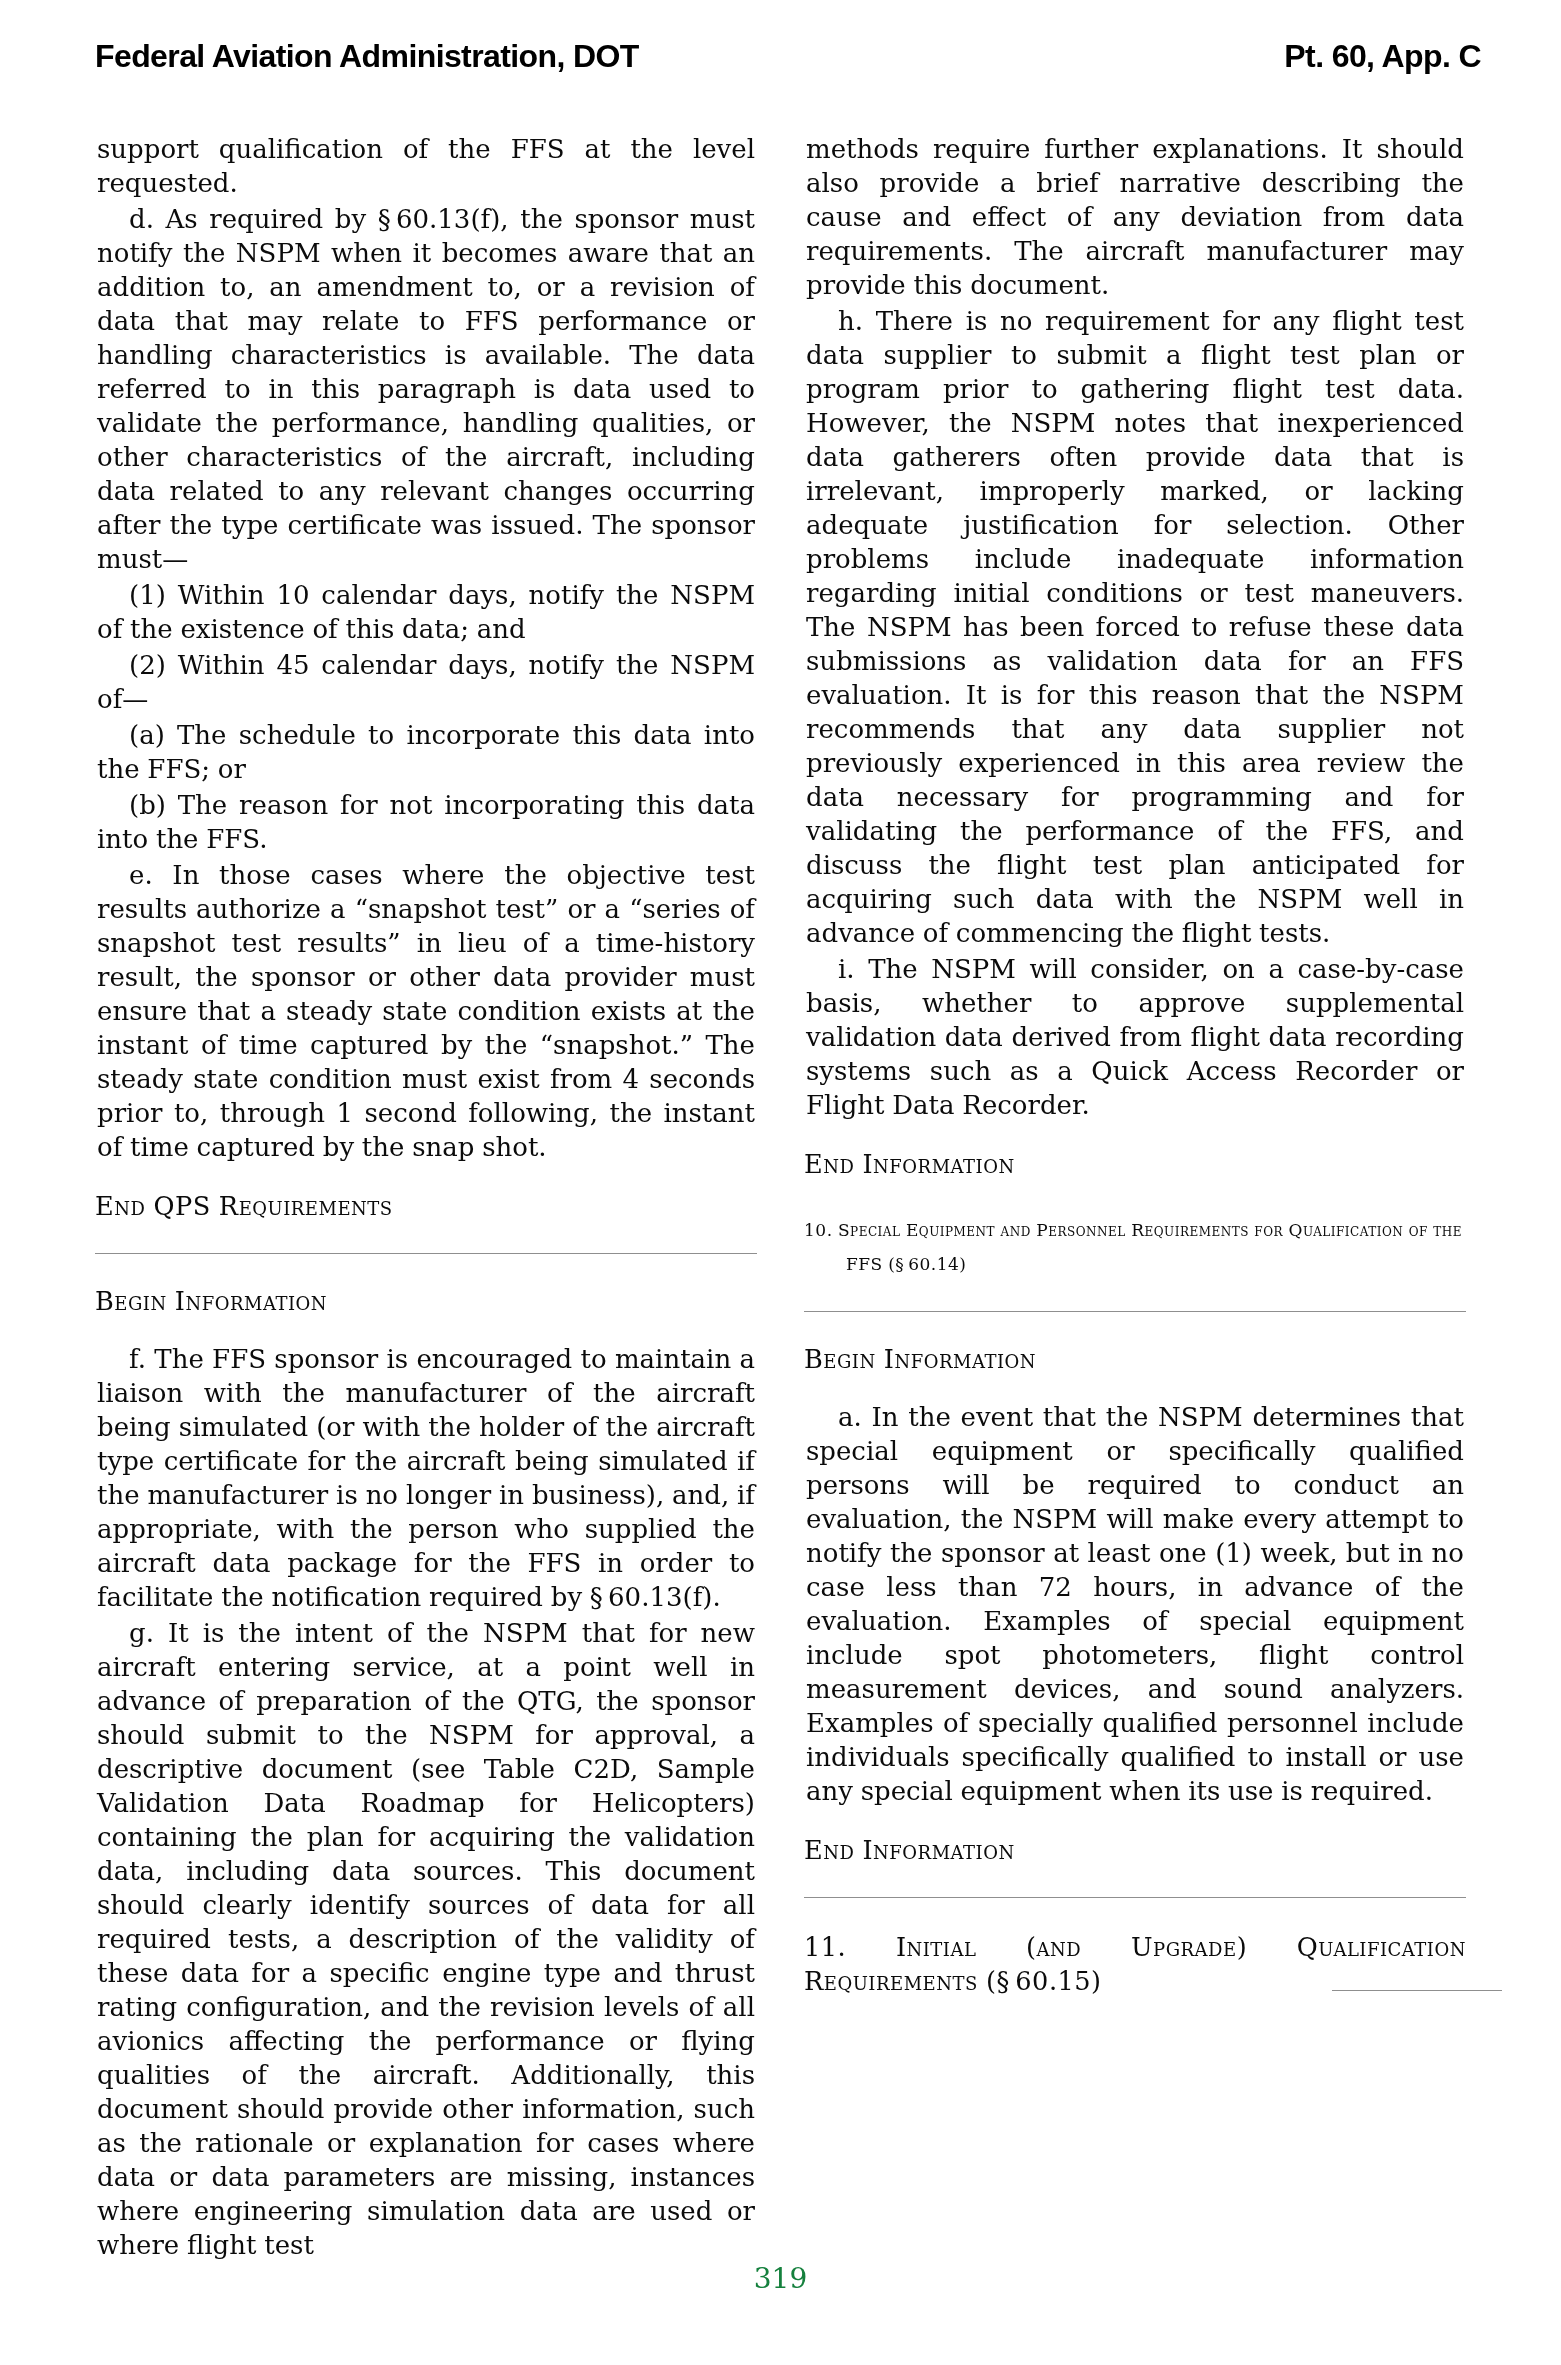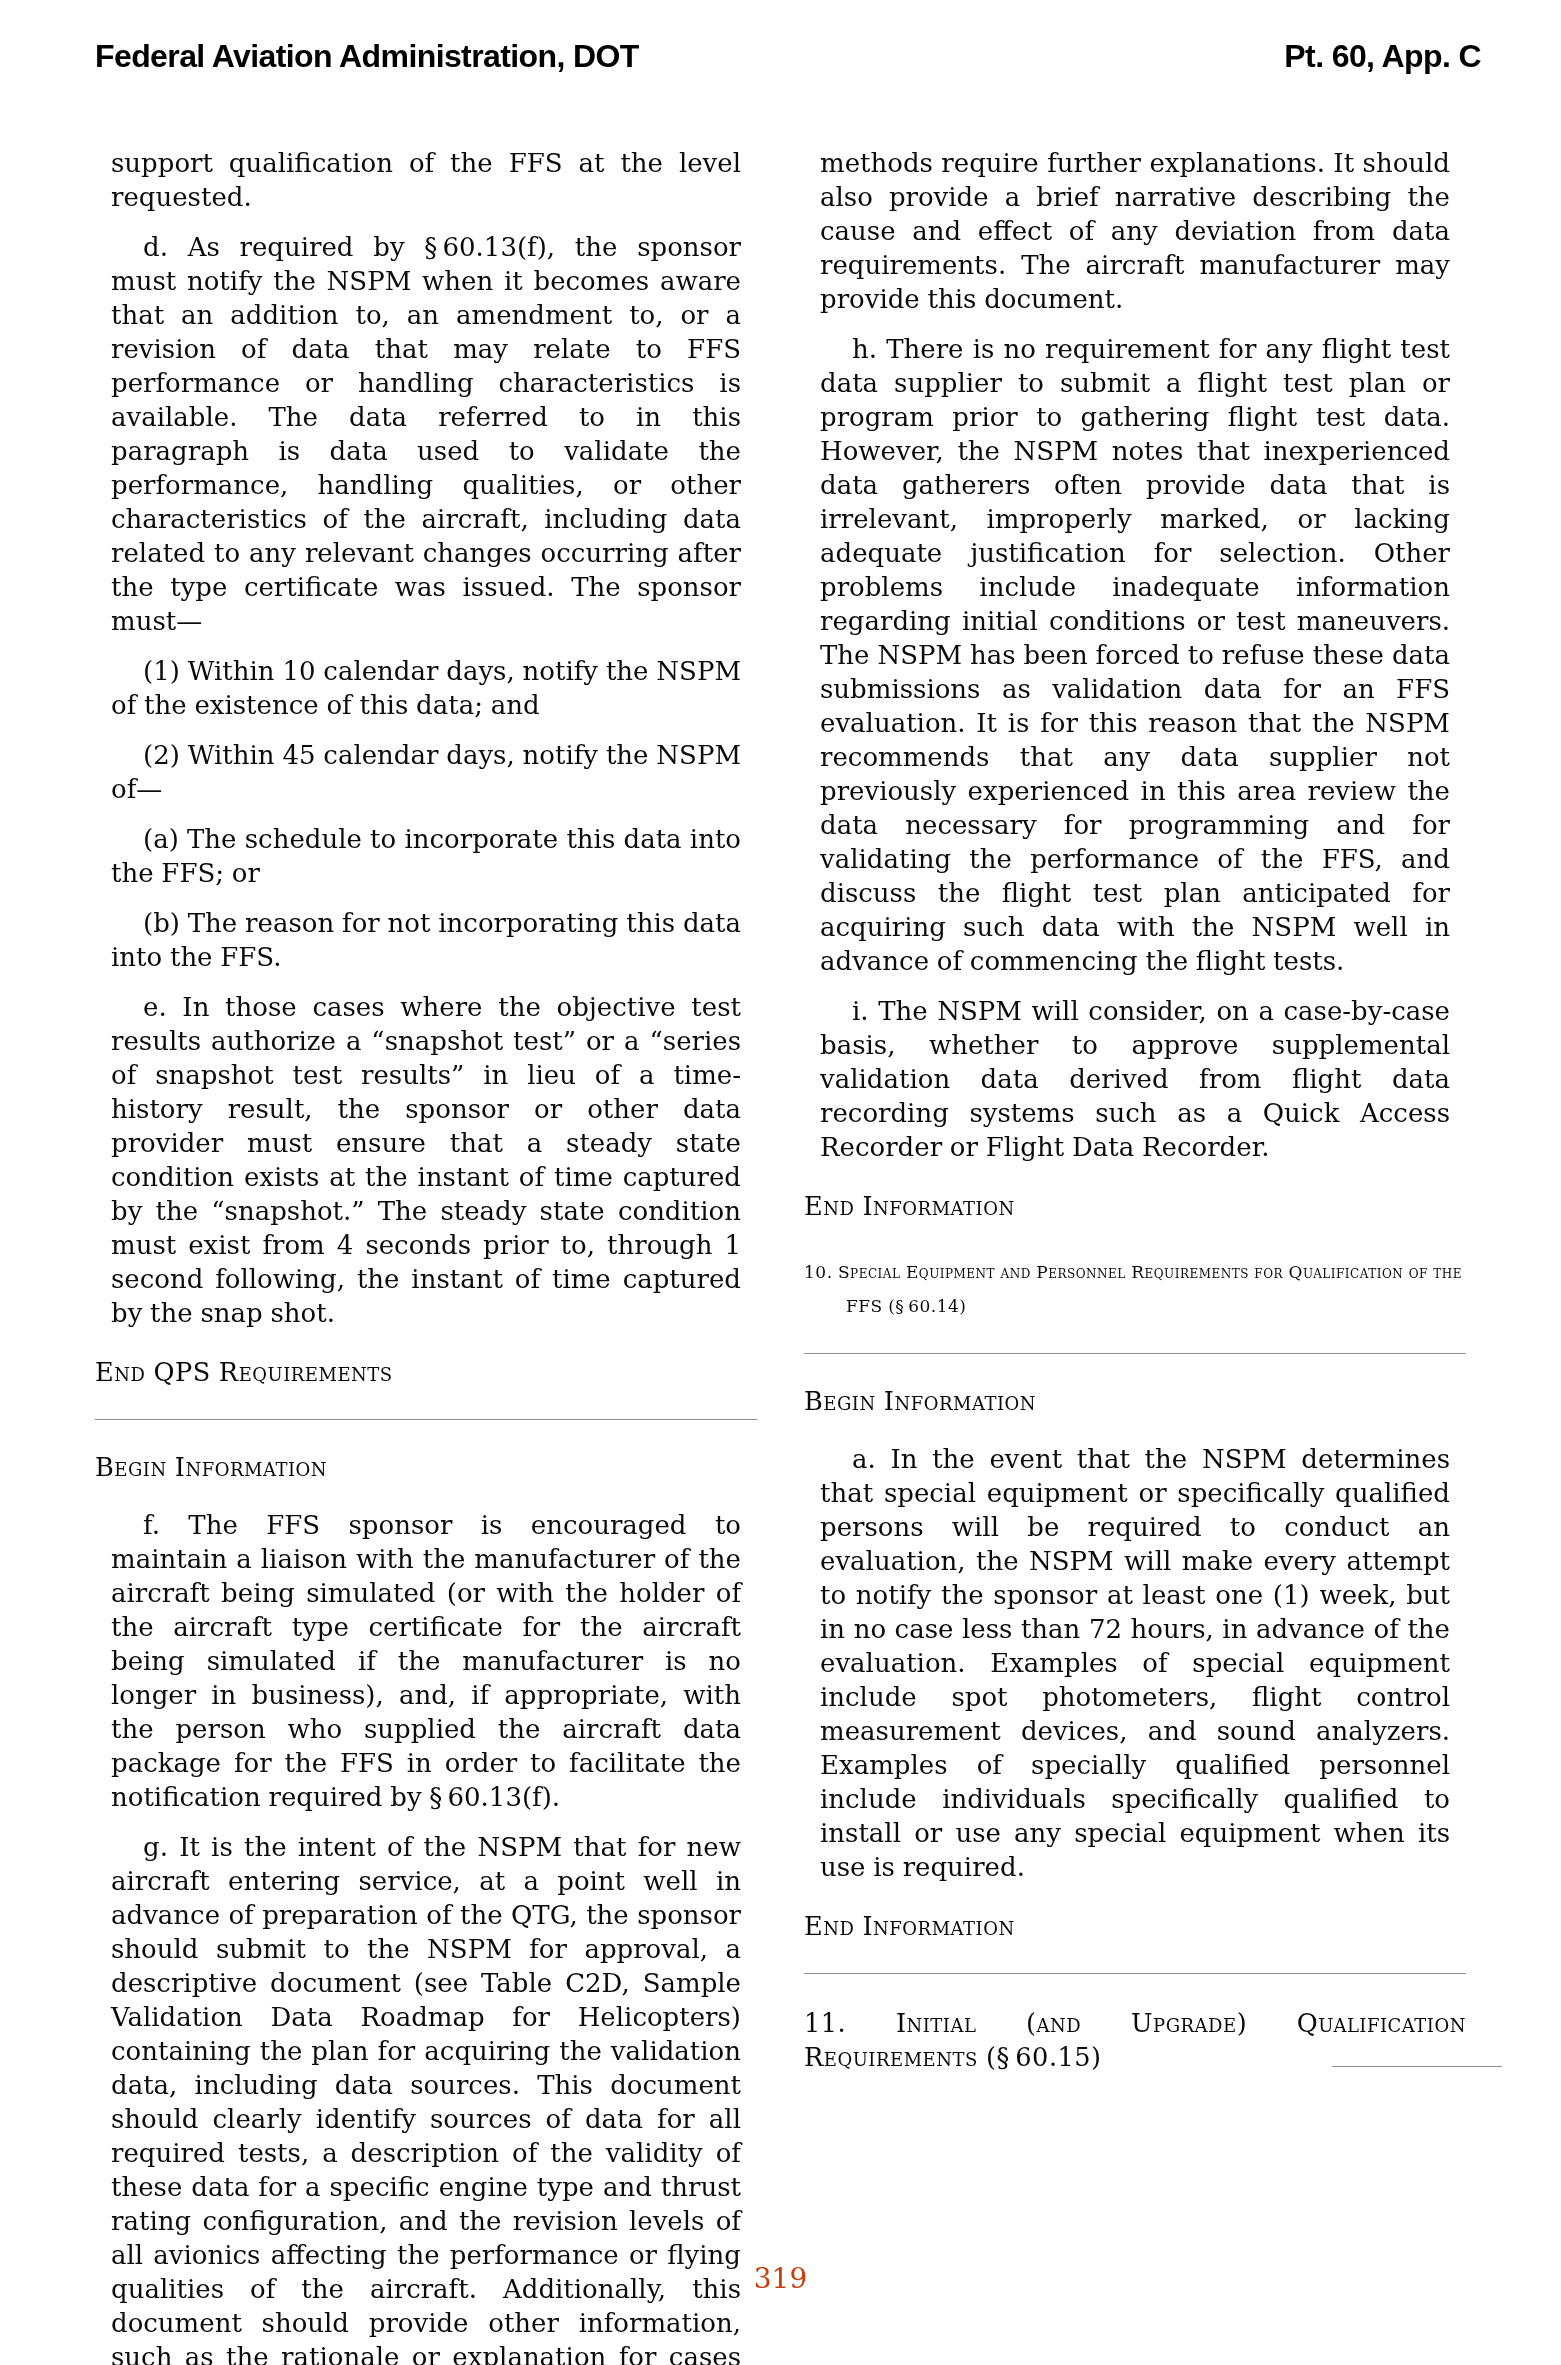--- a/index.html
+++ b/index.html
@@ -39,21 +39,21 @@
     display: flex;
     gap: 47px;
   }
   .col {
     width: 662px;
     font-size: 26px;
     line-height: 34px;
     text-align: justify;
     word-spacing: -0.5px;
   }
-  .col p { margin: 16px; }
+  .col p { margin: 2px; }
   .p-ind { text-indent: 32px; }
   .p-cont { text-indent: 0; }
   .h-center {
     font-variant: small-caps;
     font-size: 25.6px;
     margin: 24.6px 0 !important;
     letter-spacing: 0.5px;
   }
   .h-hang {
     text-align: left;
@@ -78,21 +78,21 @@
     border-bottom: 1.9px solid #8f8f8f;
     height: 0;
   }
   .footer {
     position: absolute;
     top: 2262px;
     left: 0;
     width: 1561px;
     text-align: center;
     font-size: 28px;
-    color: #c2410c;
+    color: #15803d;
   }
 </style>
 </head>
 <body>
 
 <div class="page">
   <header class="header">
     <div>Federal Aviation Administration, DOT</div>
     <div>Pt. 60, App. C</div>
   </header>

